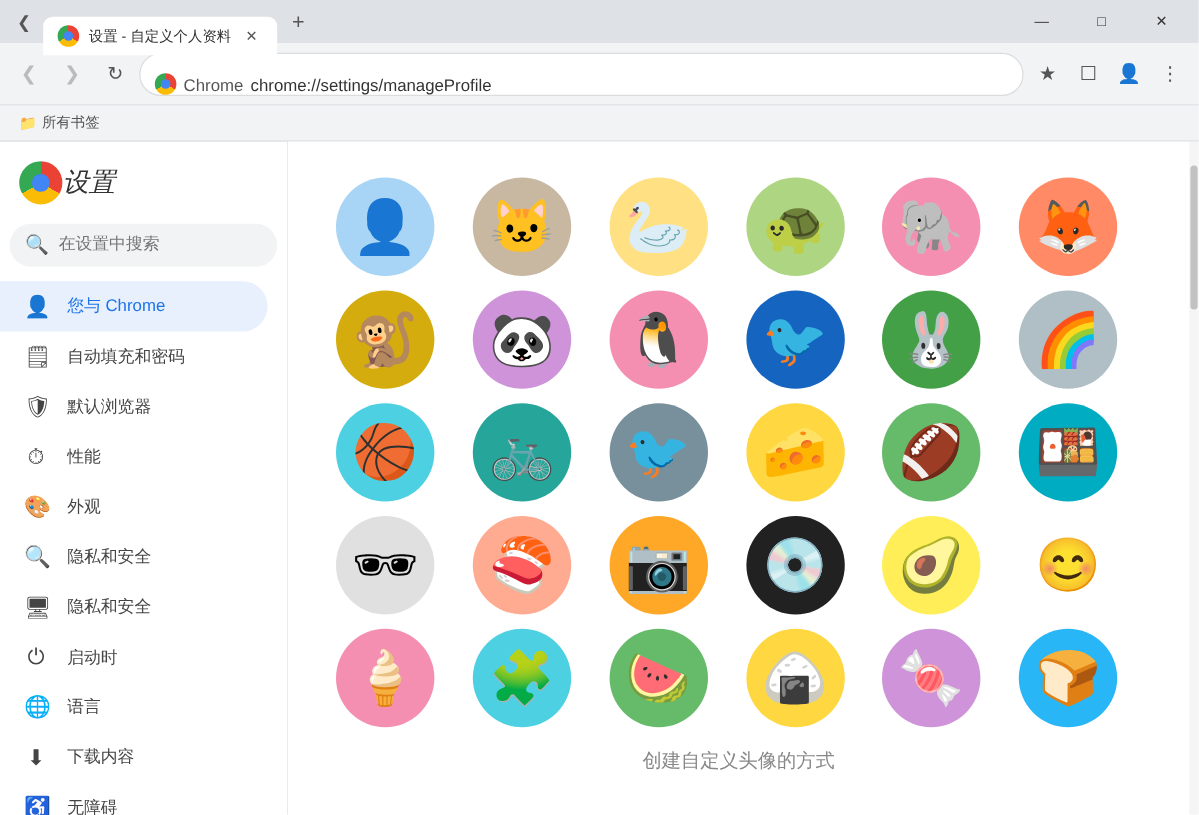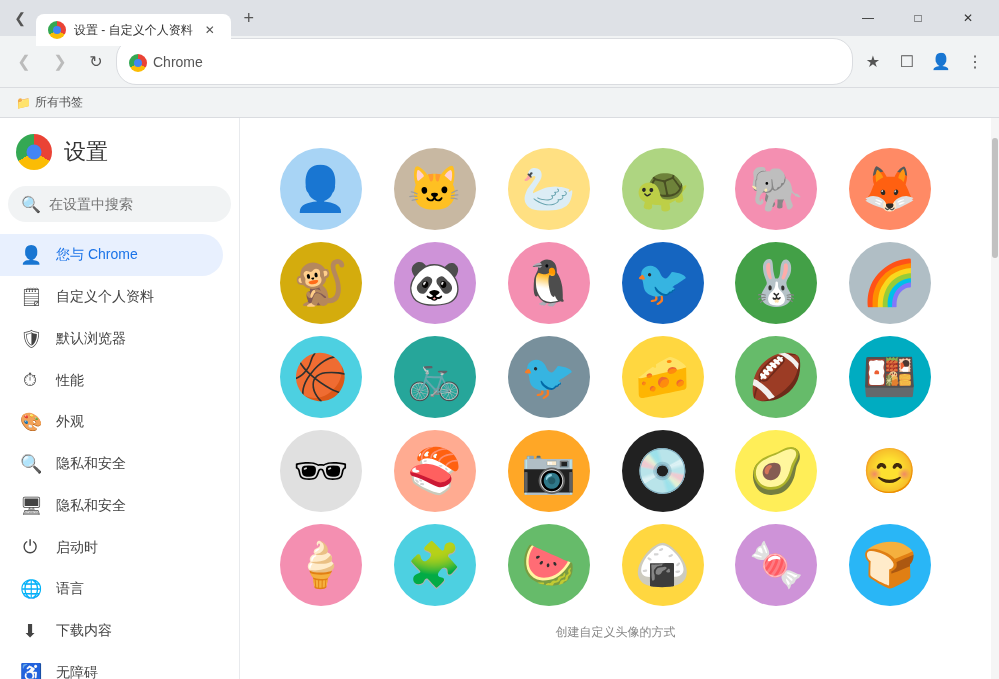--- a/index.html
+++ b/index.html
@@ -96,25 +96,25 @@
       background: transparent;
       cursor: pointer;
       display: flex; align-items: center; justify-content: center;
       color: #555;
       font-size: 16px;
     }
     .nav-btn.disabled { color: #bbb; cursor: default; }
     .address-bar-wrap {
       flex: 1;
       display: flex;
-      align-items: flex-start;
+      align-items: flex-end;
       background: #fff;
       border-radius: 20px;
-      padding: 15px 12px;
-      height: 47px;
+      padding: 0 12px;
+      height: 36px;
       border: 1px solid #dadce0;
       gap: 6px;
     }
     .lock-icon { font-size: 14px; color: #555; }
     .chrome-logo-small {
       width: 18px; height: 18px;
       border-radius: 50%;
       background: conic-gradient(#ea4335 0deg 120deg, #fbbc05 120deg 240deg, #34a853 240deg 360deg);
       position: relative;
       flex-shrink: 0;
@@ -170,22 +170,22 @@
       overflow-y: auto;
       padding: 8px 0;
       position: relative;
     }
     .sidebar::-webkit-scrollbar { width: 8px; }
     .sidebar::-webkit-scrollbar-thumb { background: #dadce0; border-radius: 4px; }
 
     .settings-header {
       display: flex;
       align-items: center;
-      gap: 12px;
       padding: 8px 16px 16px;
+      font-style: italic;
     }
     .chrome-logo-big {
       width: 36px; height: 36px;
       border-radius: 50%;
       background: conic-gradient(#ea4335 0deg 120deg, #fbbc05 120deg 240deg, #34a853 240deg 360deg);
       position: relative;
       flex-shrink: 0;
     }
     .chrome-logo-big::after {
       content: '';
@@ -211,21 +211,21 @@
       gap: 8px;
       border: 1px solid transparent;
     }
     .search-input {
       border: none;
       background: transparent;
       font-size: 14px;
       color: #333;
       outline: none;
       flex: 1;
-      font-family: Liberation Sans, sans-serif;
+      font-family: Liberation Serif, serif;
     }
 
     .sidebar-nav { padding: 4px 0; }
     .sidebar-item {
       display: flex;
       align-items: center;
       gap: 16px;
       padding: 10px 20px;
       cursor: pointer;
       font-size: 14px;
@@ -264,21 +264,21 @@
       align-items: center;
       justify-content: center;
       font-size: 44px;
       transition: transform 0.1s;
       overflow: hidden;
       flex-shrink: 0;
     }
 
     .bottom-hint {
       text-align: center;
-      font-size: 12px;
+      font-size: 16px;
       color: #888;
       padding: 8px 0;
     }
 
     
     .content-scrollbar {
       width: 8px;
       background: #f5f5f5;
       position: relative;
     }
@@ -313,20 +313,21 @@
   </div>
 </div>
 
 <div class="toolbar">
   <button class="nav-btn disabled" title="后退">❮</button>
   <button class="nav-btn disabled" title="前进">❯</button>
   <button class="nav-btn" title="重新加载">↻</button>
   <div class="address-bar-wrap">
     <div class="chrome-logo-small"></div>
     <span class="lock-icon">Chrome</span>
+    <span class="address-text">chrome://settings/manageProfile</span>
   </div>
   <div class="toolbar-actions">
     <button class="nav-btn" title="将此页加入书签">★</button>
     <button class="nav-btn">☐</button>
     <button class="nav-btn">👤</button>
     <button class="nav-btn">⋮</button>
   </div>
 </div>
 
 <div class="bookmarks-bar">
@@ -352,21 +353,21 @@
       </div>
     </div>
 
     <nav class="sidebar-nav" id="sidebar-nav">
     <div class="sidebar-item active">
     <span class="s-icon">👤</span>
     <span>您与 Chrome</span>
   </div>
         <div class="sidebar-item">
     <span class="s-icon">🗒</span>
-    <span>自定义个人资料</span>
+    <span>自动填充和密码</span>
   </div>
         <div class="sidebar-item">
     <span class="s-icon">🛡</span>
     <span>默认浏览器</span>
   </div>
         <div class="sidebar-item">
     <span class="s-icon">⏱</span>
     <span>性能</span>
   </div>
         <div class="sidebar-item">

